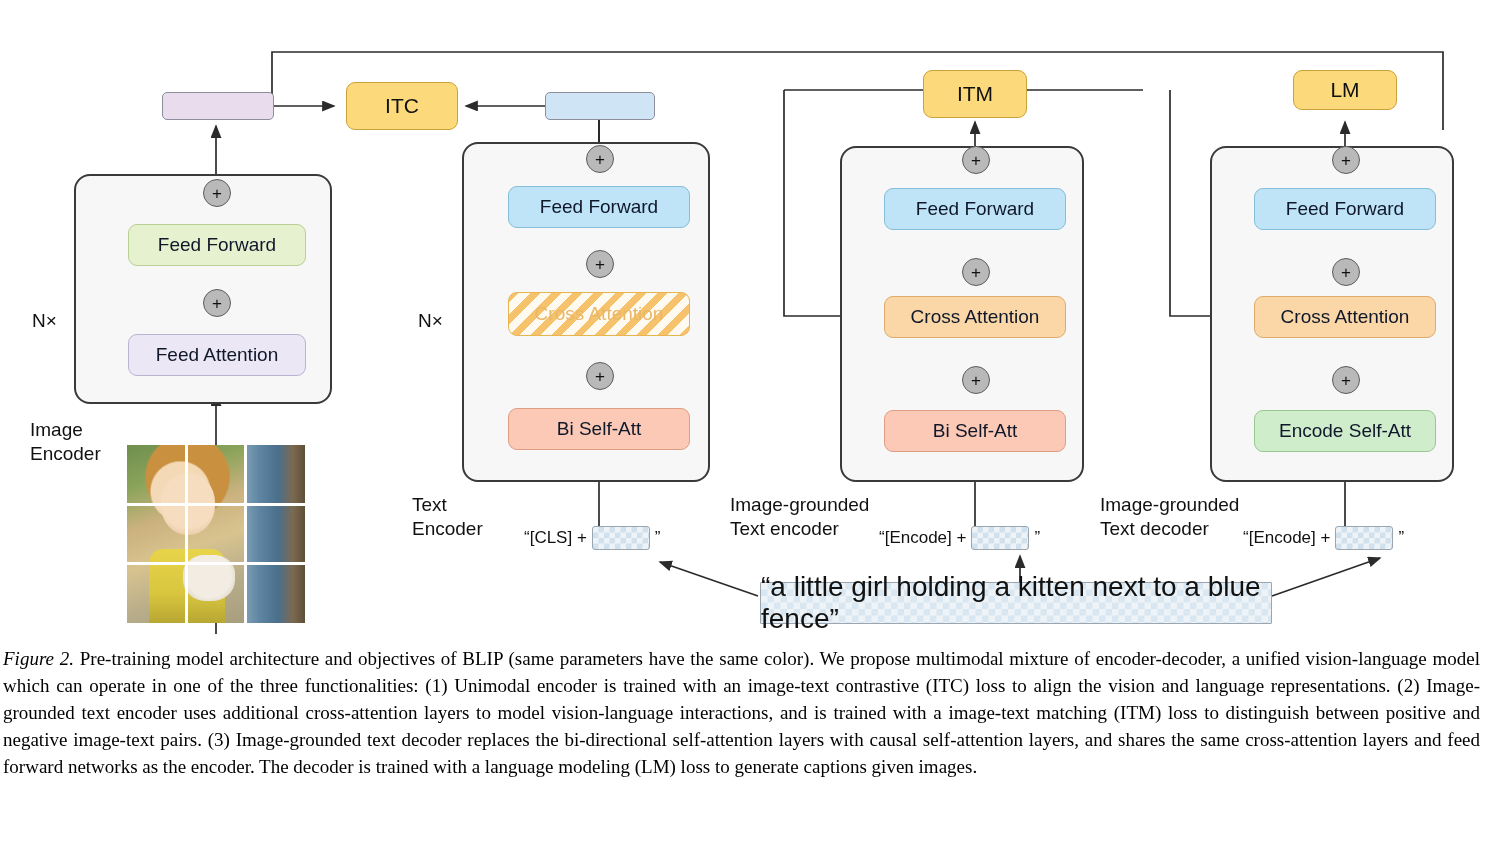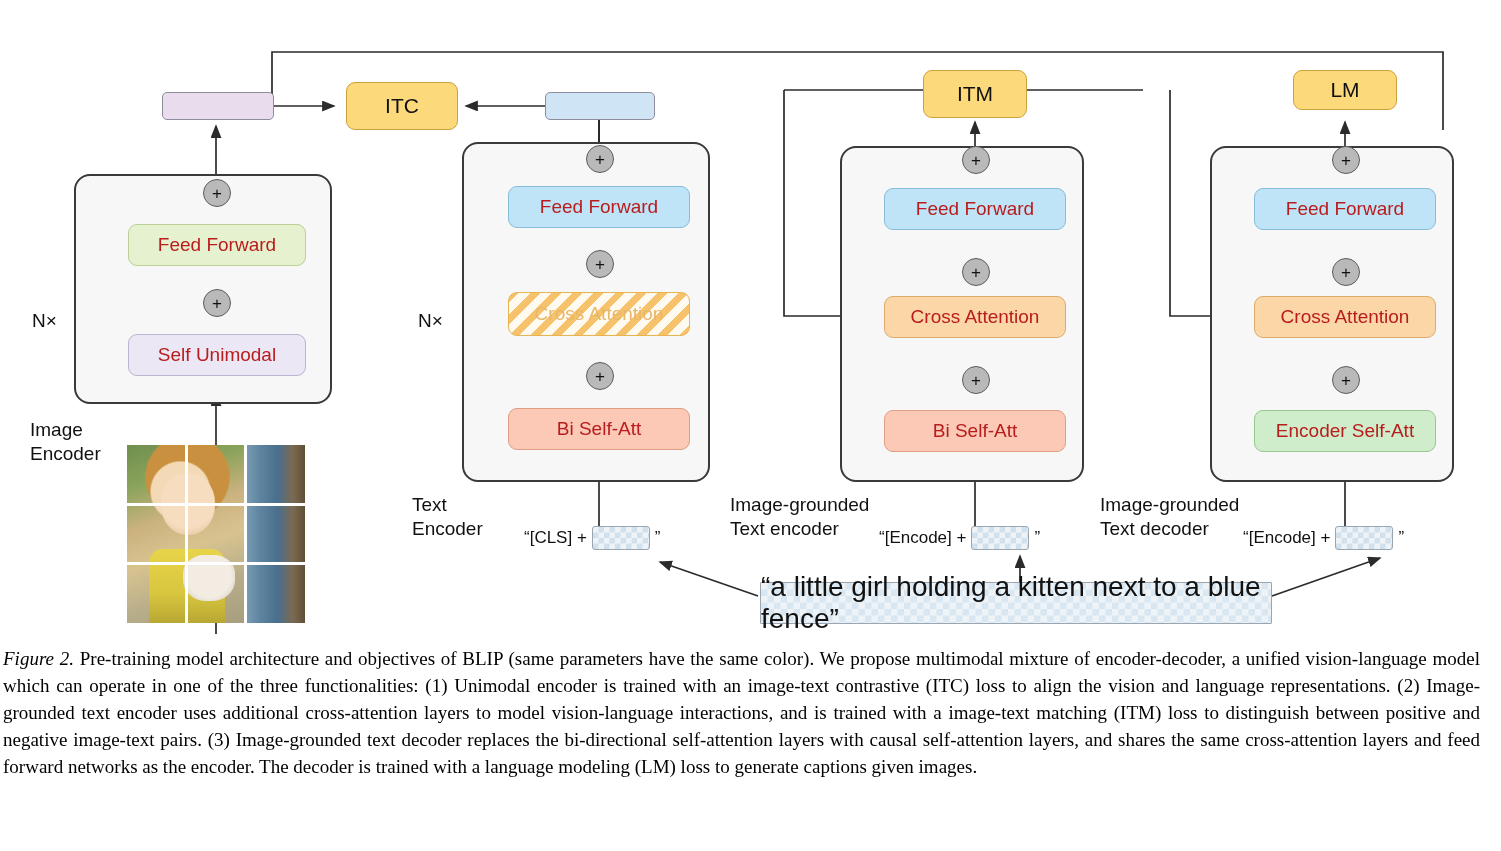--- a/index.html
+++ b/index.html
@@ -5,21 +5,21 @@
   html,body{margin:0;padding:0;background:#ffffff;}
   body{width:1501px;height:851px;position:relative;font-family:"Liberation Serif",serif;color:#000;}
   #canvas{position:absolute;left:0;top:0;width:1501px;height:851px;margin-top:34px;}
   .abs{position:absolute;box-sizing:border-box;}
   .block{
     border:2px solid #3a3a3a;border-radius:16px;background:#f7f7f7;
   }
   .node{
     border:1.6px solid #6b6b6b;border-radius:9px;
     display:flex;align-items:center;justify-content:center;
-    font-family:"Liberation Sans",sans-serif;font-size:19px;color:#b91c1c;
+    font-family:"Liberation Sans",sans-serif;font-size:19px;color:#0f172a;
     text-align:center;line-height:1.1;
   }
   .obj{
     border:1.6px solid #caa23a;border-radius:9px;background:#fcd97a;
     display:flex;align-items:center;justify-content:center;
     font-family:"Liberation Sans",sans-serif;font-size:21px;color:#111;
   }
   .embed{border:1.6px solid #8d8d9e;border-radius:5px;}
   .label{
     font-family:"Liberation Sans",sans-serif;font-size:19px;color:#111;
@@ -140,21 +140,21 @@
 
   <div class="obj abs" style="left:346px;top:48px;width:112px;height:48px;">ITC</div>
   <div class="obj abs" style="left:923px;top:36px;width:104px;height:48px;">ITM</div>
   <div class="obj abs" style="left:1293px;top:36px;width:104px;height:40px;">LM</div>
 
   <div class="embed abs" style="left:162px;top:58px;width:112px;height:28px;background:#e8dced;"></div>
   <div class="embed abs" style="left:545px;top:58px;width:110px;height:28px;background:#cfe4f5;"></div>
 
   <div class="block abs" style="left:74px;top:140px;width:258px;height:230px;"></div>
   <div class="node abs" style="left:128px;top:190px;width:178px;height:42px;background:#e6f2cf;border-color:#b9cf95;">Feed Forward</div>
-  <div class="node abs" style="left:128px;top:300px;width:178px;height:42px;background:#ece7f5;border-color:#bcb3d2;">Self Unimodal</div>
+  <div class="node abs" style="left:128px;top:300px;width:178px;height:42px;background:#ece7f5;border-color:#bcb3d2;">Feed Attention</div>
   <div class="plus" style="left:203px;top:145px;">+</div>
   <div class="plus" style="left:203px;top:255px;">+</div>
   <div class="label" style="left:32px;top:276px;">N×</div>
   <div class="label" style="left:30px;top:385px;">Image</div>
   <div class="label" style="left:30px;top:409px;">Encoder</div>
 
   <div class="photo" style="left:127px;top:411px;width:178px;height:178px;overflow:hidden;">
     <div style="position:absolute;left:0;top:0;width:178px;height:178px;
         background:
           radial-gradient(circle at 30% 26%, #f4d9b6 0 16%, rgba(244,217,182,0) 17%),
@@ -206,21 +206,21 @@
   <div class="label" style="left:730px;top:484px;">Text encoder</div>
   <div class="quote" style="left:879px;top:492px;">
     <span>“[Encode] +</span>
     <span class="chk" style="width:56px;height:22px;margin:0 5px;"></span>
     <span>”</span>
   </div>
 
   <div class="block abs" style="left:1210px;top:112px;width:244px;height:336px;"></div>
   <div class="node abs" style="left:1254px;top:154px;width:182px;height:42px;background:#bfe4f7;border-color:#86bdd8;">Feed Forward</div>
   <div class="node abs" style="left:1254px;top:262px;width:182px;height:42px;background:#fbd7a8;border-color:#deab6a;">Cross Attention</div>
-  <div class="node abs" style="left:1254px;top:376px;width:182px;height:42px;background:#cfeccb;border-color:#97c890;">Encoder Self-Att</div>
+  <div class="node abs" style="left:1254px;top:376px;width:182px;height:42px;background:#cfeccb;border-color:#97c890;">Encode Self-Att</div>
   <div class="plus" style="left:1332px;top:112px;">+</div>
   <div class="plus" style="left:1332px;top:224px;">+</div>
   <div class="plus" style="left:1332px;top:332px;">+</div>
   <div class="label" style="left:1100px;top:460px;">Image-grounded</div>
   <div class="label" style="left:1100px;top:484px;">Text decoder</div>
   <div class="quote" style="left:1243px;top:492px;">
     <span>“[Encode] +</span>
     <span class="chk" style="width:56px;height:22px;margin:0 5px;"></span>
     <span>”</span>
   </div>

